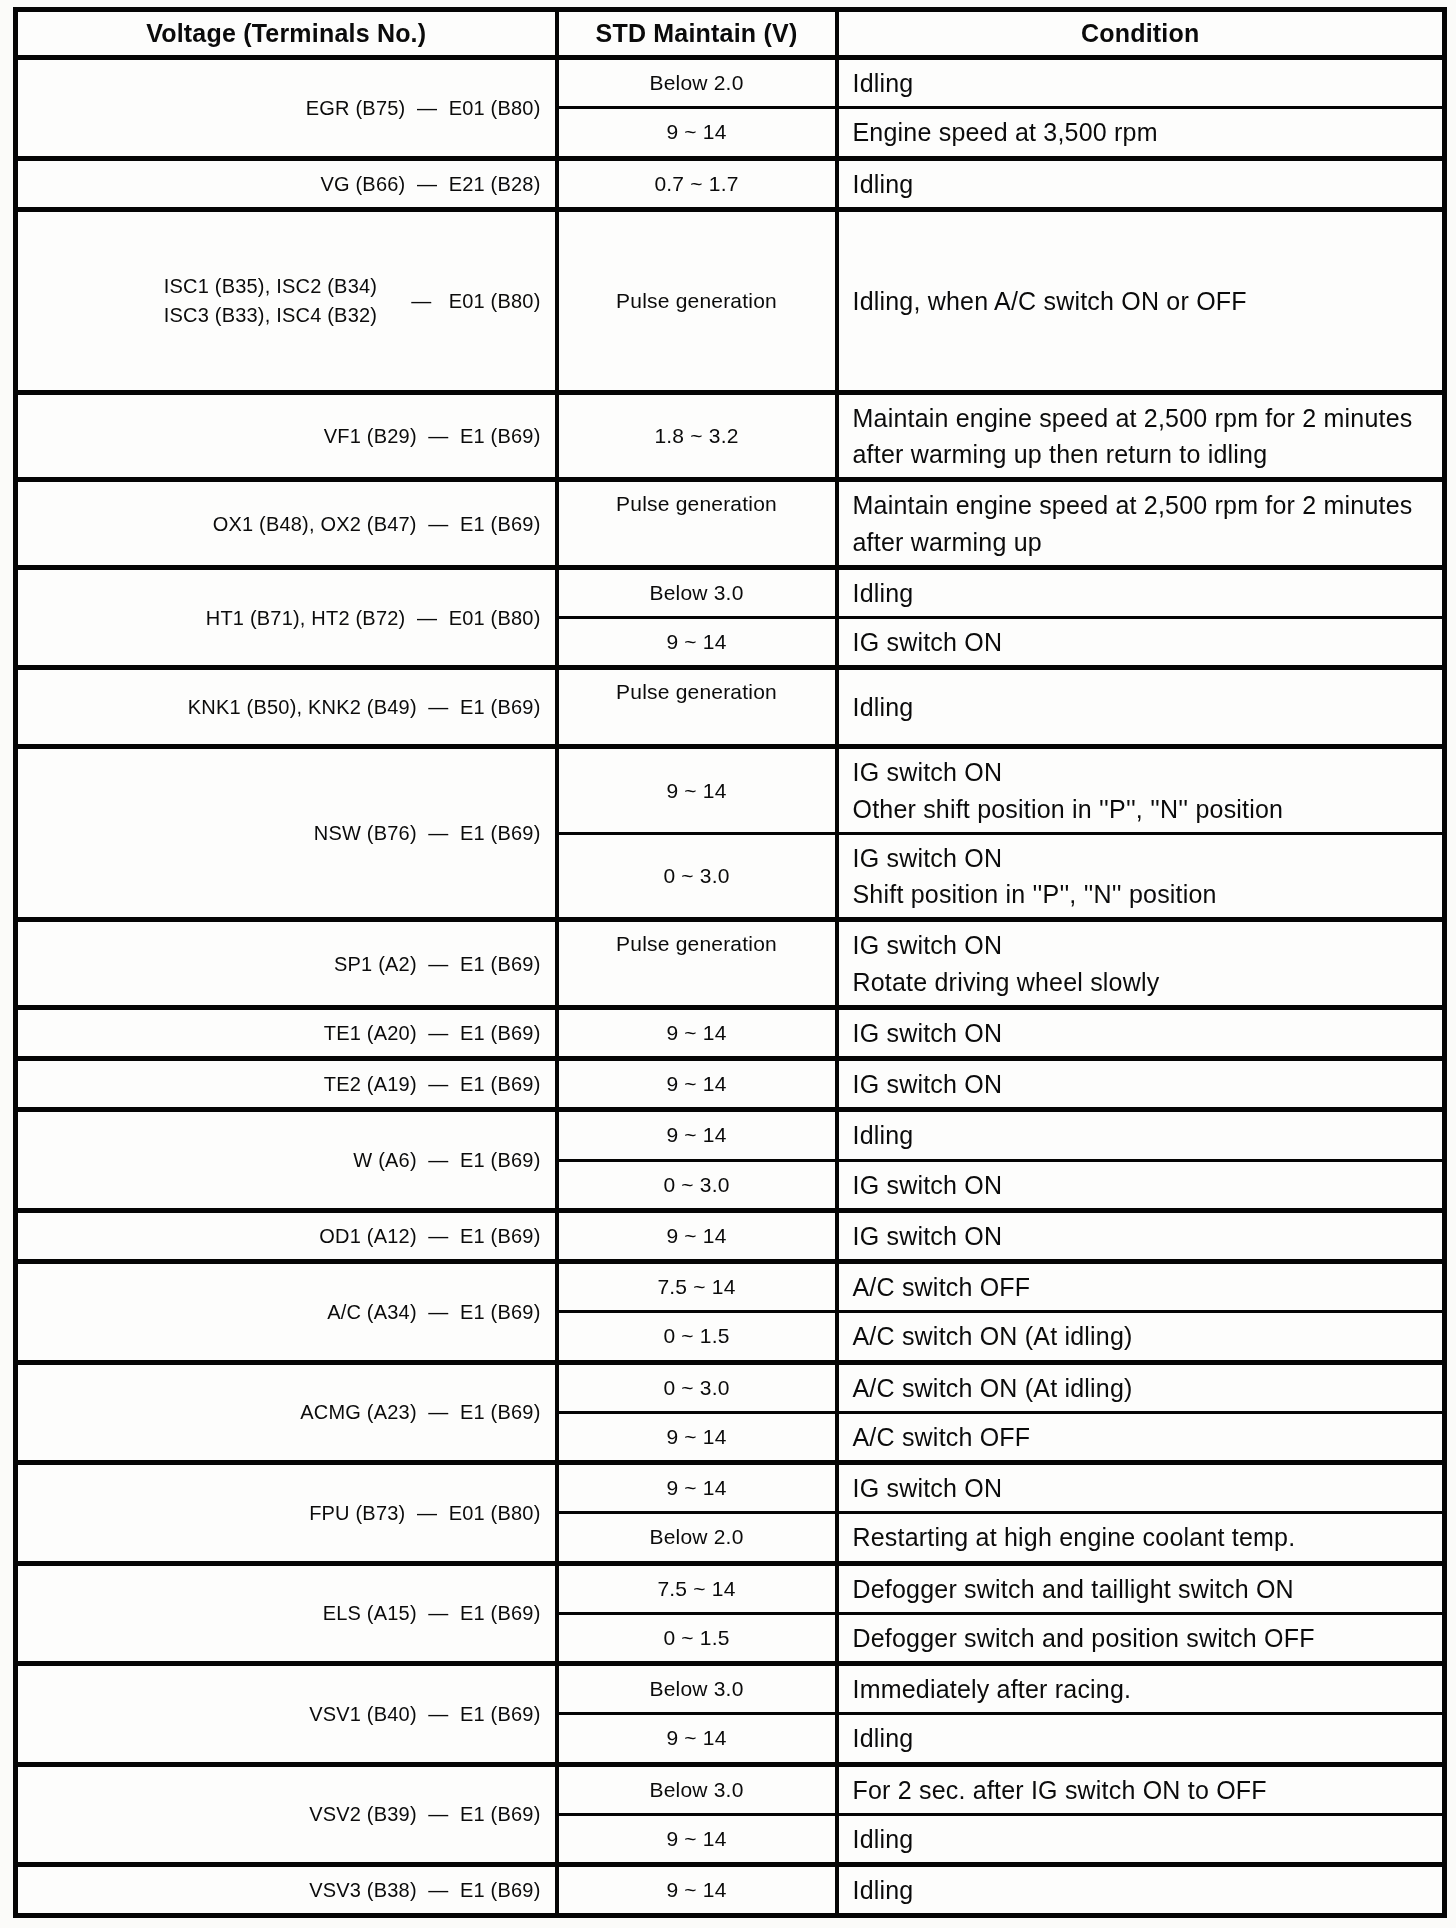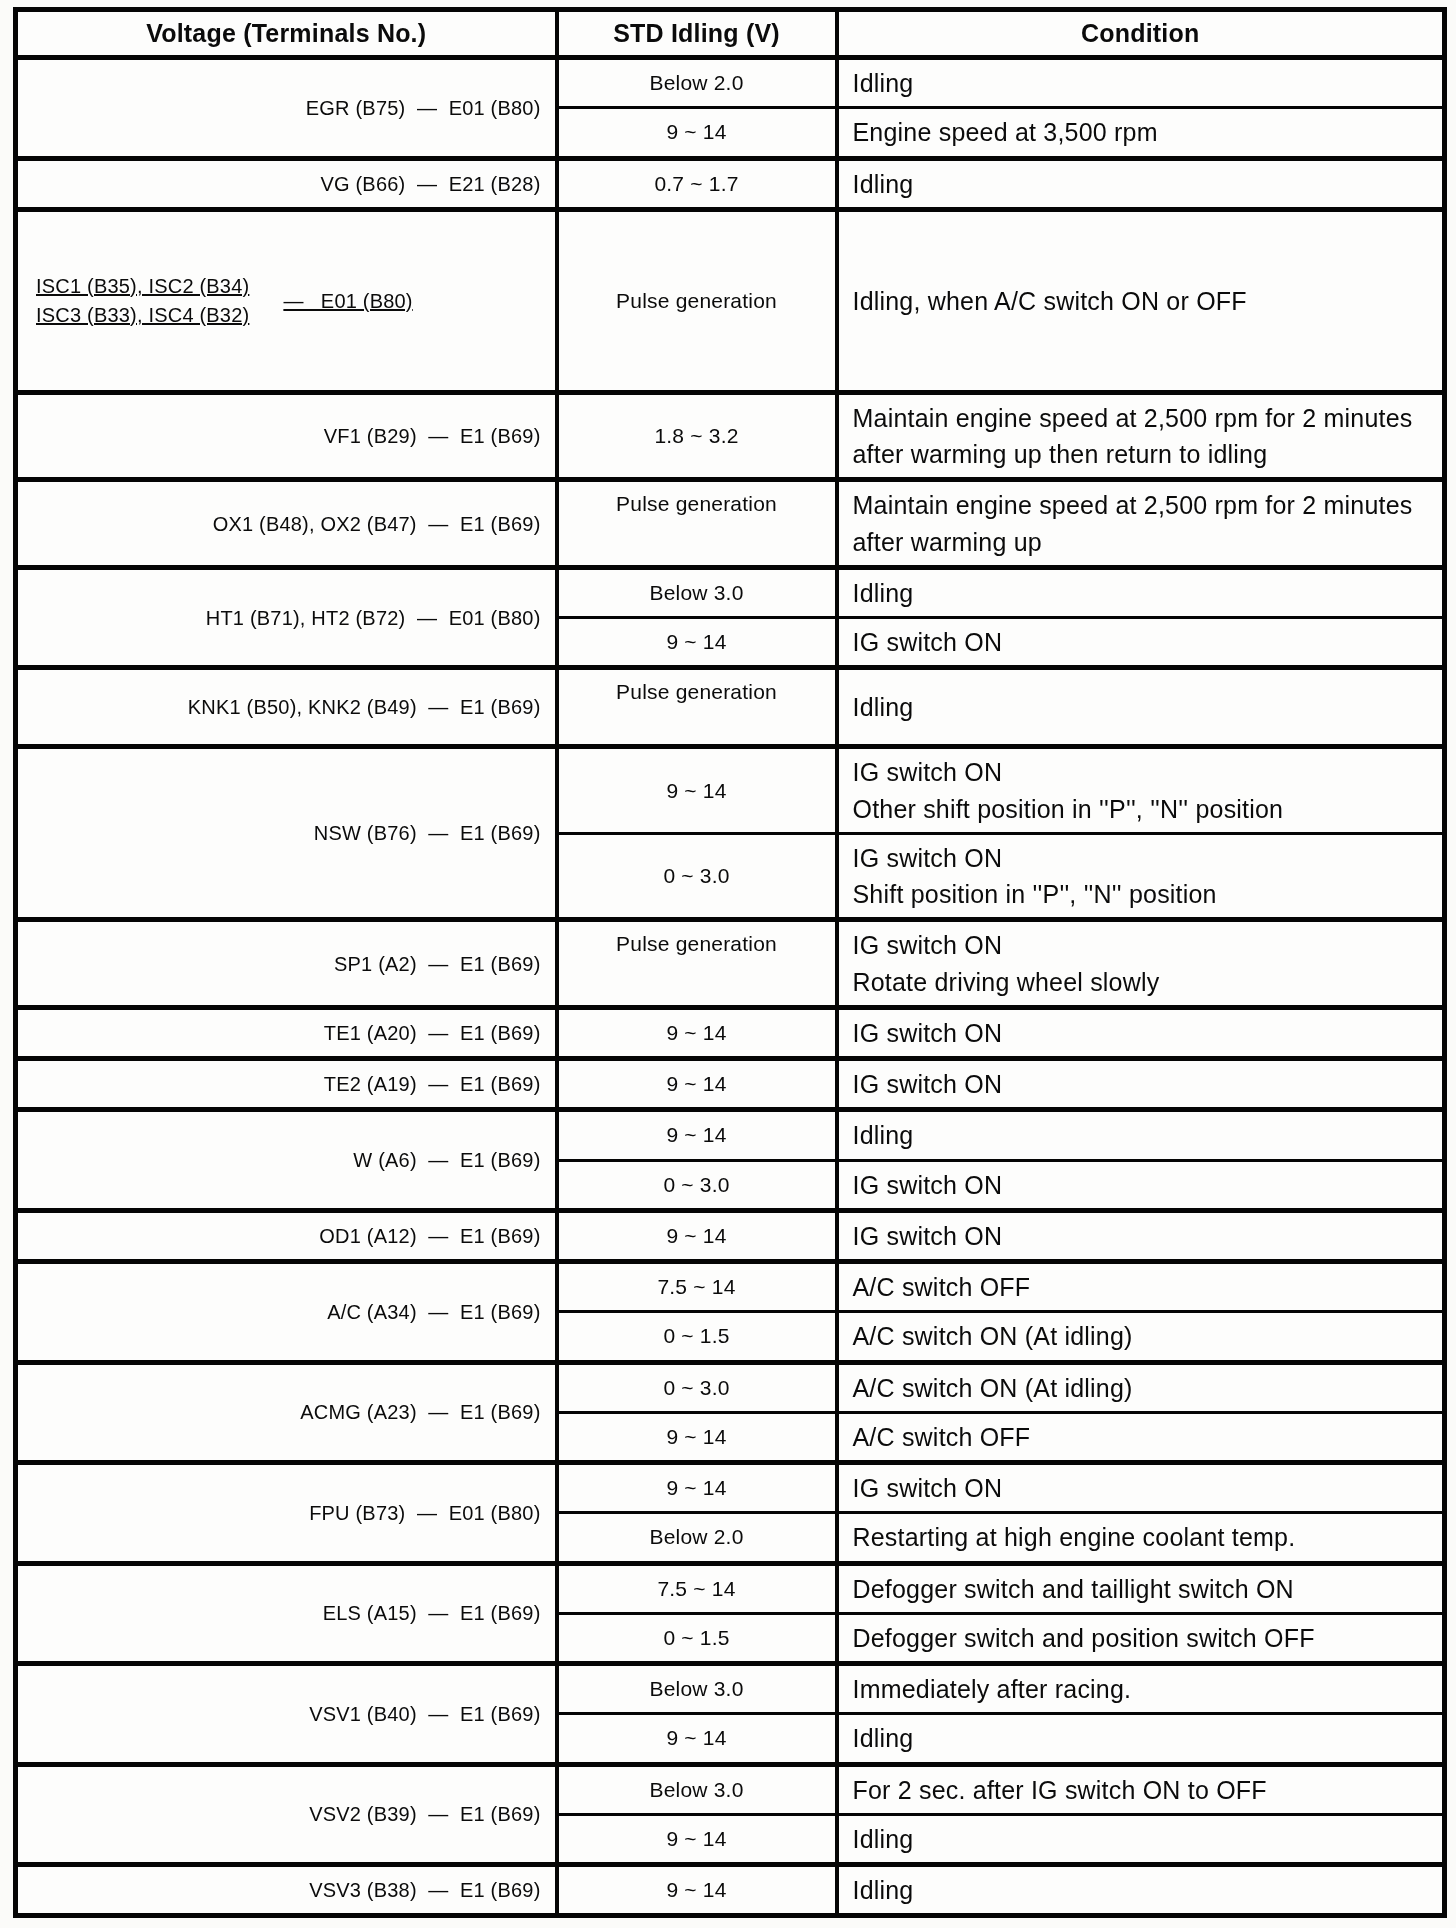--- a/index.html
+++ b/index.html
@@ -38,40 +38,40 @@
   td.volt{
     font-size:21px;text-align:center;padding:4px 6px;white-space:pre;
   }
   td.cond{
     font-size:25px;text-align:left;
     padding:5px 12px 5px 14px;
     white-space:pre-line;
     line-height:1.45;
   }
   .isc-wrap{
-    display:flex;align-items:center;justify-content:flex-start;
-    gap:34px;text-align:left;padding-left:8px;text-decoration:underline;
+    display:flex;align-items:center;justify-content:flex-end;
+    gap:34px;text-align:left;padding-left:8px;
   }
   .isc-left{white-space:pre-line;line-height:1.45;}
   .isc-right{white-space:pre;}
 </style>
 </head>
 <body>
 
 <table class="vtab">
   <colgroup>
     <col style="width:541px">
       <col style="width:280px">
       <col style="width:608px">
   </colgroup>
 
   <tbody>
       <tr class="gs" style="height:48px">
     <th>Voltage (Terminals No.)</th>
-    <th>STD Idling (V)</th>
+    <th>STD Maintain (V)</th>
     <th>Condition</th>
   </tr>
 
   <tr class="gs" style="height:45px">
     <td class="sym" rowspan="2">EGR (B75)  —  E01 (B80)</td>
     <td class="volt">Below 2.0</td>
     <td class="cond">Idling</td>
   </tr>
   <tr style="height:45px">
     <td class="volt">9 ~ 14</td>

